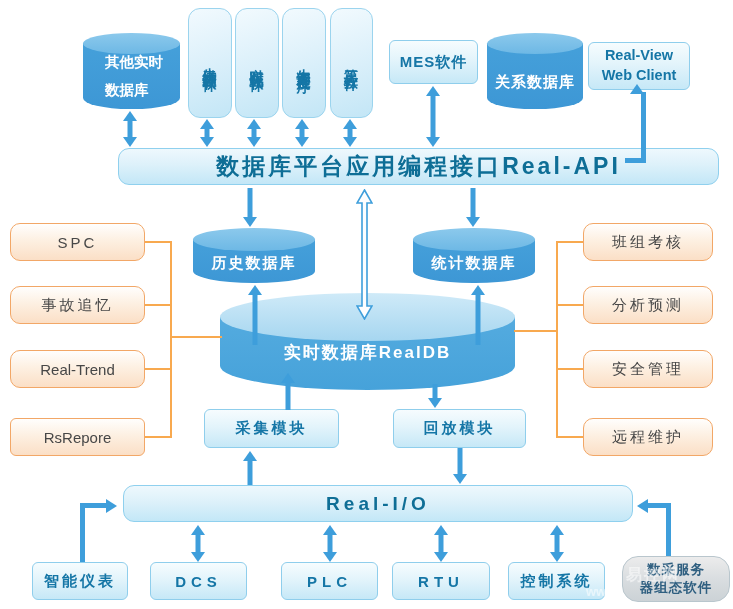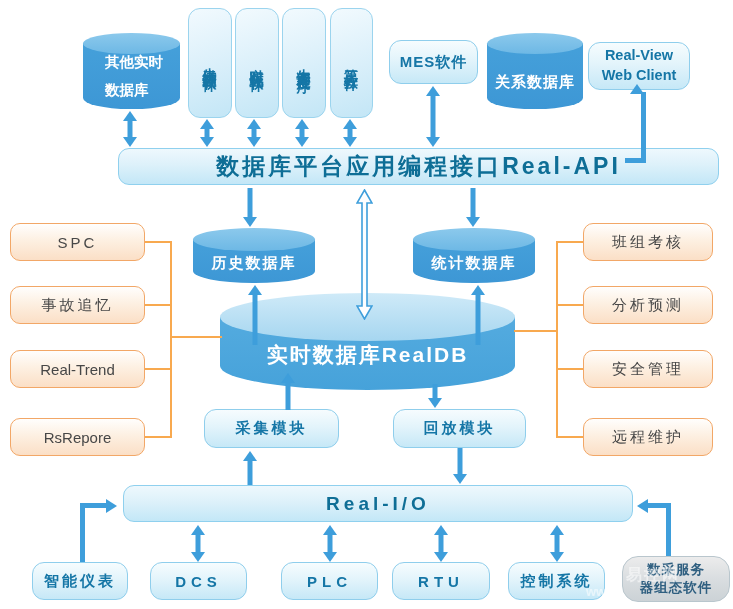--- a/index.html
+++ b/index.html
@@ -4,21 +4,21 @@
 <style>
   html,body{margin:0;padding:0;background:#ffffff;}
   #stage{
     position:relative;width:733px;height:609px;background:#ffffff;overflow:hidden;
     font-family:"Liberation Sans","DejaVu Sans",sans-serif;
   }
   
   .bluebox{
     position:absolute;box-sizing:border-box;
     background:linear-gradient(180deg,#f6fcfe 0%,#e3f4fb 45%,#c6e8f7 100%);
-    border:1.5px solid #8fceec;border-radius:12px;
+    border:1.5px solid #8fceec;border-radius:6px;
     display:flex;align-items:center;justify-content:center;
     color:#1576a6;font-size:15px;font-weight:600;letter-spacing:3px;
   }
   .vbox{
     position:absolute;box-sizing:border-box;
     background:linear-gradient(160deg,#f2fafe 0%,#d9effa 55%,#c3e6f6 100%);
     border:1.5px solid #9bd4ee;border-radius:12px;
     display:flex;align-items:center;justify-content:center;
     writing-mode:vertical-rl;text-orientation:upright;
     color:#1576a6;font-size:14px;font-weight:700;letter-spacing:2px;
@@ -89,25 +89,25 @@
   #rview{left:588px;top:42px;width:102px;height:48px;font-size:14.5px;font-weight:600;letter-spacing:0;color:#1576a6;}
   #api-bar{left:118px;top:148px;width:601px;height:37px;font-size:23px;letter-spacing:3px;}
   #cyl-hist{left:193px;top:228px;width:122px;height:55px;}
   #cyl-hist .ctop{height:23px;} #cyl-hist .cbody{top:11px;bottom:0;border-radius:0 0 49% 49%/0 0 12px 12px;}
   #cyl-hist .ctext{top:26px;font-size:15px;letter-spacing:2px;}
   #cyl-stat{left:413px;top:228px;width:122px;height:55px;}
   #cyl-stat .ctop{height:23px;} #cyl-stat .cbody{top:11px;bottom:0;border-radius:0 0 49% 49%/0 0 12px 12px;}
   #cyl-stat .ctext{top:26px;font-size:15px;letter-spacing:2px;}
   #cyl-real{left:220px;top:293px;width:295px;height:97px;}
   #cyl-real .ctop{height:48px;} #cyl-real .cbody{top:24px;bottom:0;border-radius:0 0 50% 50%/0 0 24px 24px;}
-  #cyl-real .ctext{top:48px;font-size:21px;letter-spacing:2px;}
+  #cyl-real .ctext{top:48px;font-size:17px;letter-spacing:2px;}
   #lb1{left:10px;top:223px;width:135px;height:38px;}
   #lb2{left:10px;top:286px;width:135px;height:38px;}
   #lb3{left:10px;top:350px;width:135px;height:38px;letter-spacing:0;}
-  #lb4{left:10px;top:418px;width:135px;height:38px;letter-spacing:0;}
+  #lb4{left:10px;top:418px;width:135px;height:38px;letter-spacing:0;border-radius:6px;}
   #rb1{left:583px;top:223px;width:130px;height:38px;}
   #rb2{left:583px;top:286px;width:130px;height:38px;}
   #rb3{left:583px;top:350px;width:130px;height:38px;}
   #rb4{left:583px;top:418px;width:130px;height:38px;}
   #mod-collect{left:204px;top:409px;width:135px;height:39px;}
   #mod-replay{left:393px;top:409px;width:133px;height:39px;}
   #io-bar{left:123px;top:485px;width:510px;height:37px;font-size:19px;letter-spacing:4px;}
   #bb1{left:32px;top:562px;width:96px;height:38px;}
   #bb2{left:150px;top:562px;width:97px;height:38px;letter-spacing:5px;}
   #bb3{left:281px;top:562px;width:97px;height:38px;letter-spacing:5px;}

